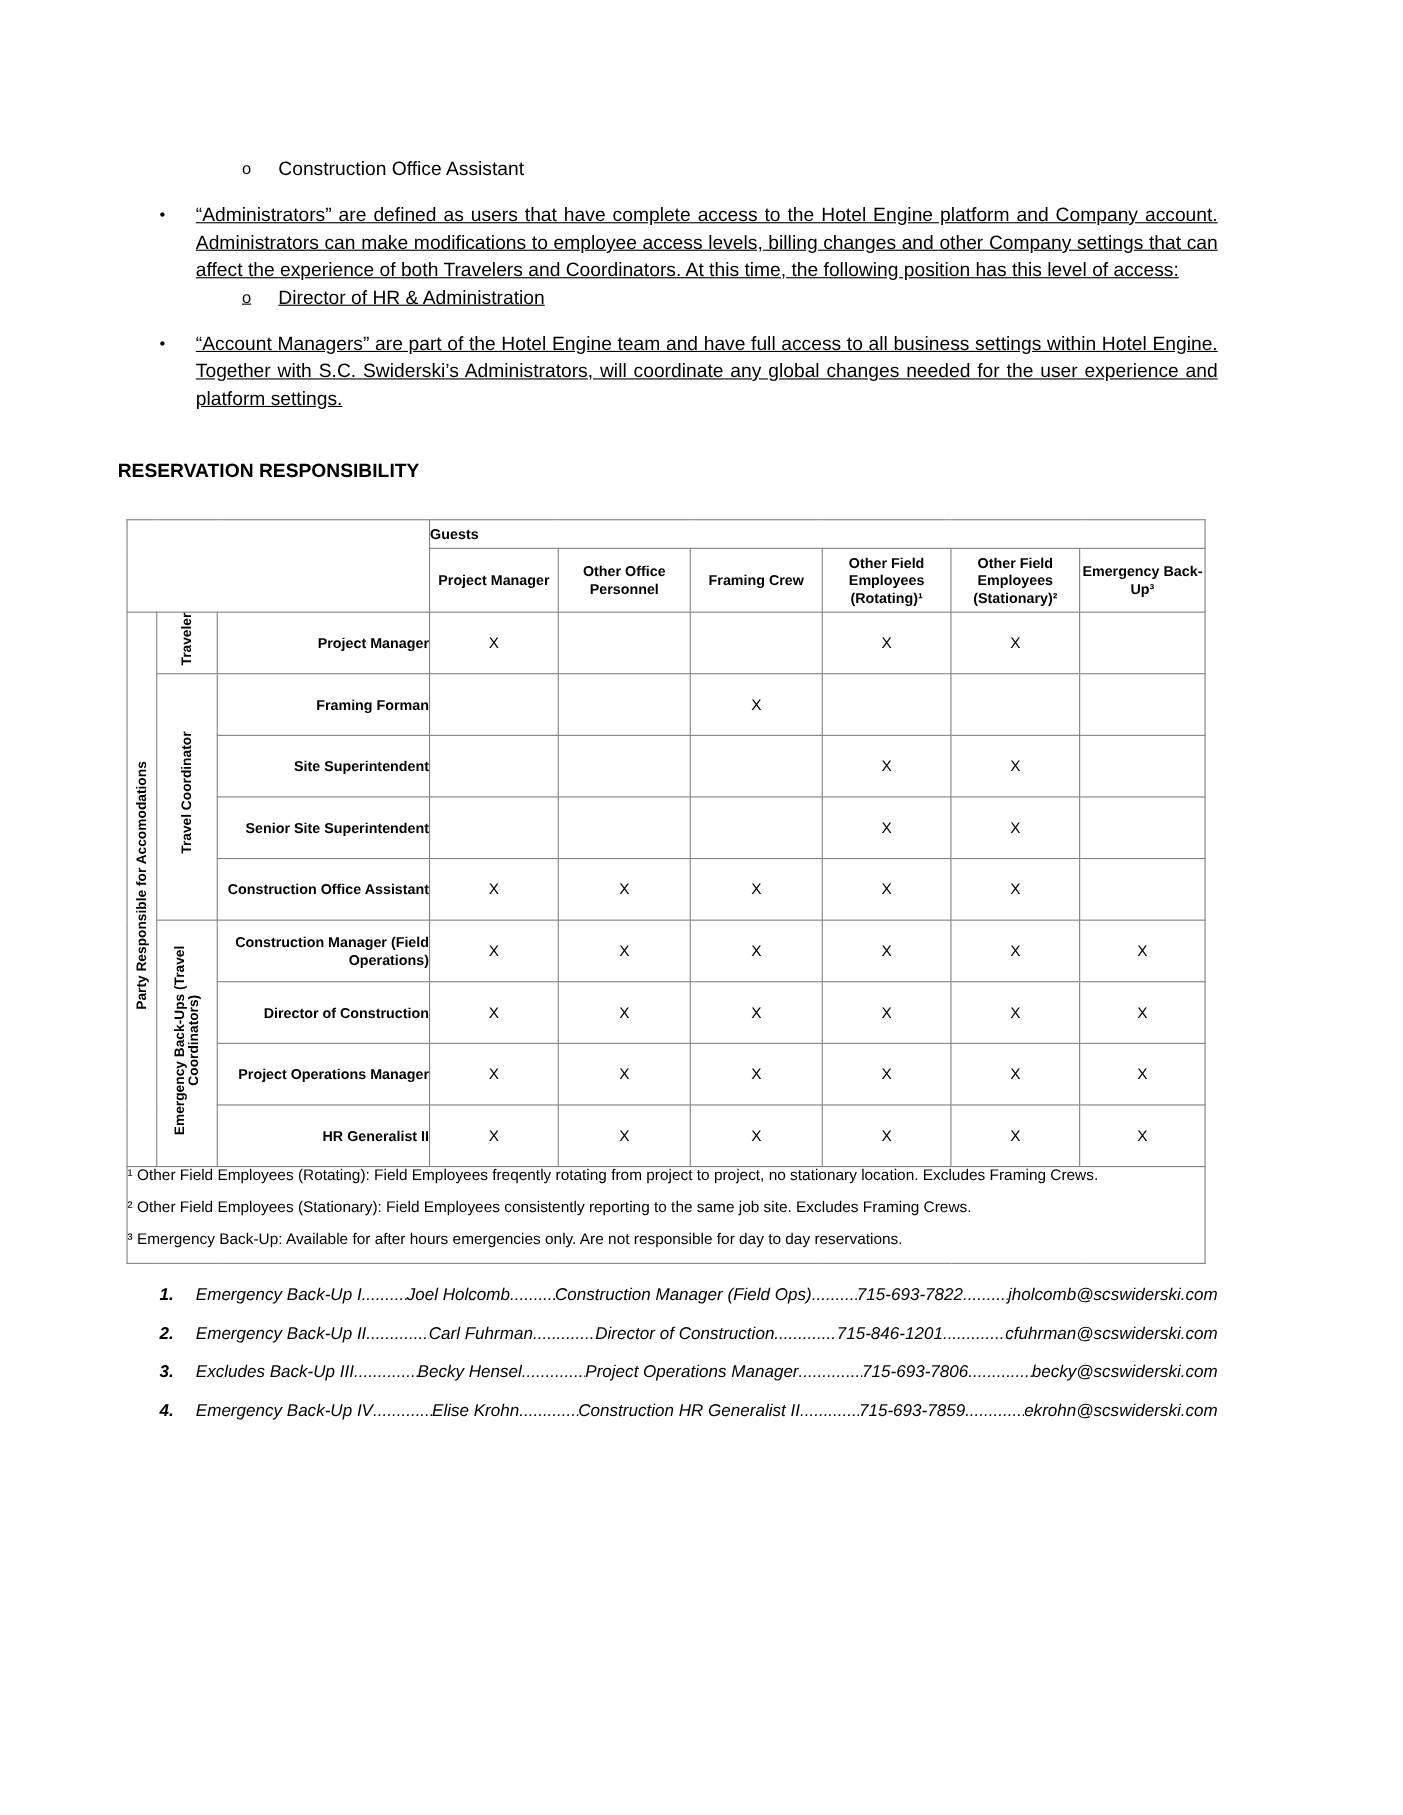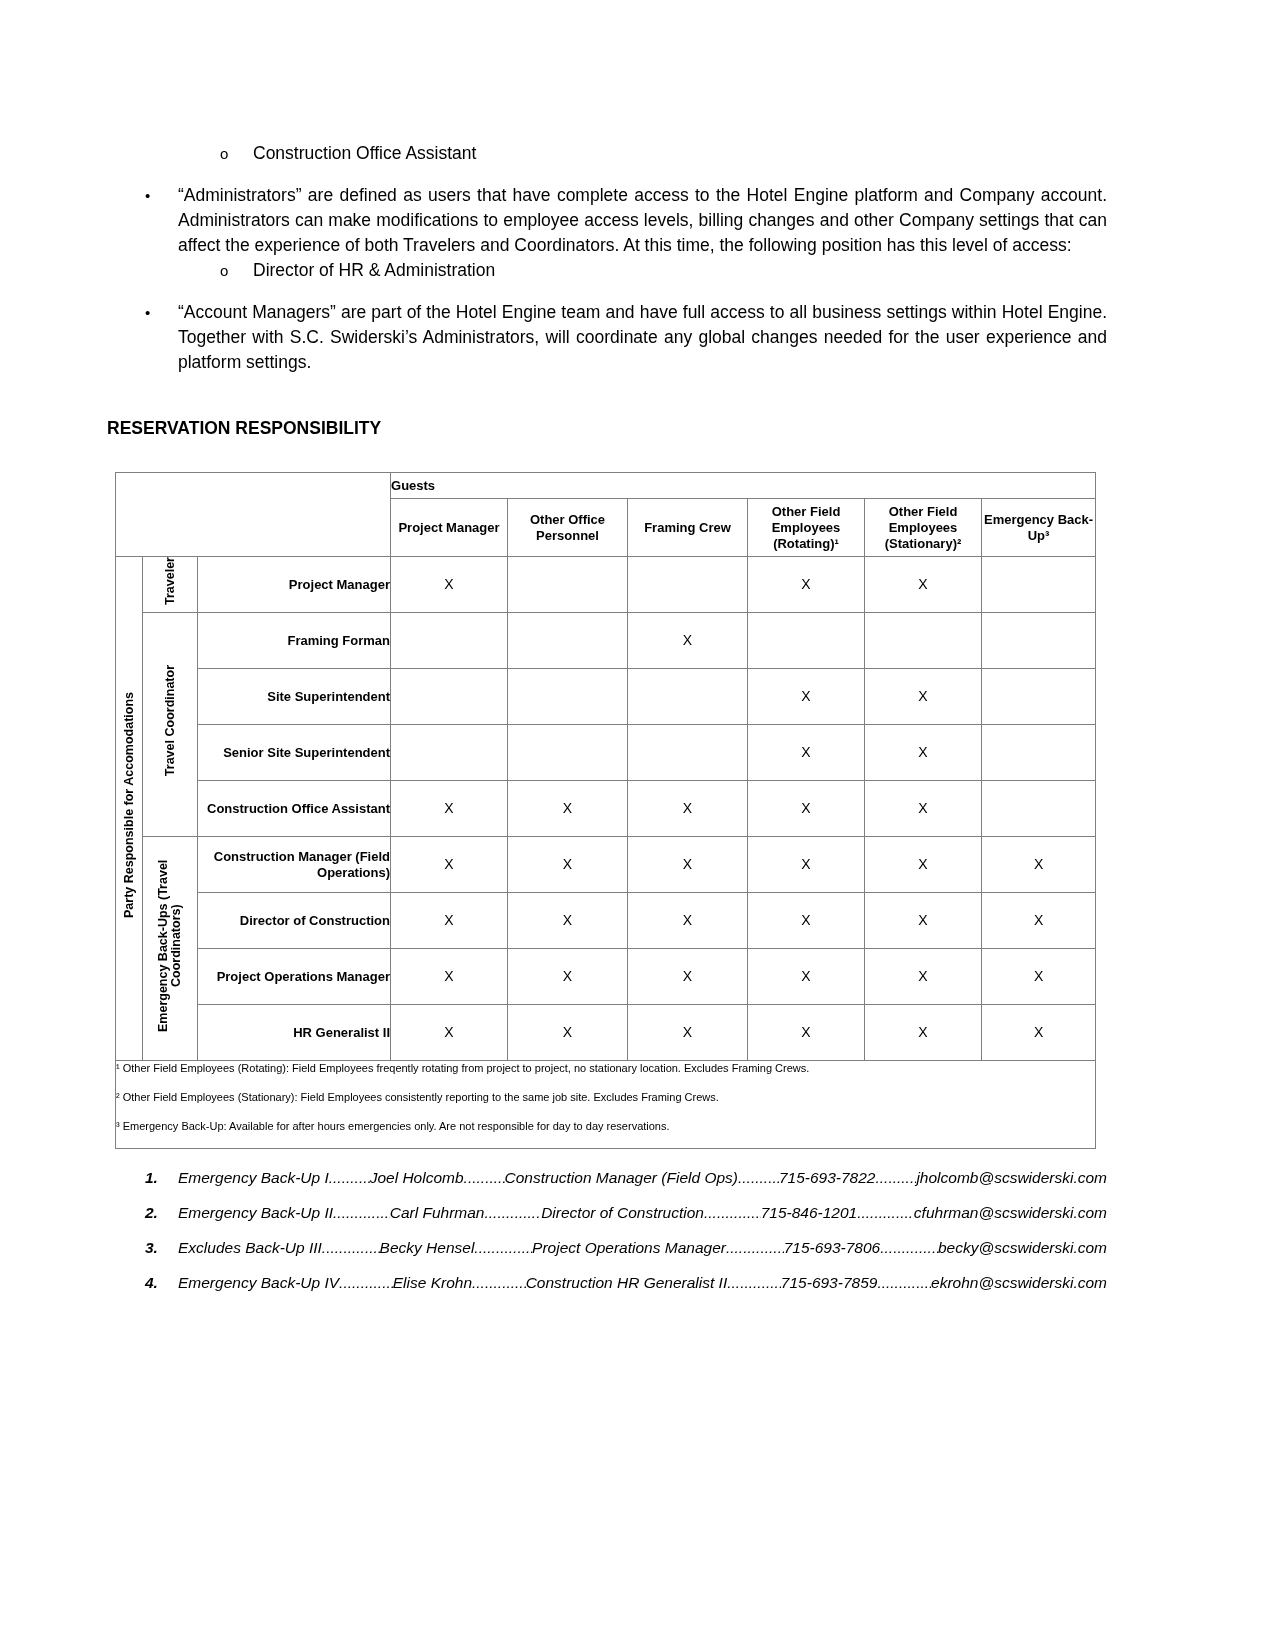--- a/index.html
+++ b/index.html
@@ -28,21 +28,21 @@
     margin-left: 113px;
     margin-top: 141px;
   }
   .bullet-item { display: flex; margin-top: 17px; }
   .bullet-marker {
     width: 33px;
     margin-left: 38px;
     flex: 0 0 33px;
     font-size: 15px;
   }
-  .bullet-body { flex: 1; }
+  .bullet-body { flex: 1; text-decoration: underline; }
   .bullet-text { text-align: justify; }
   .sub-bullet-inner { display: flex; margin-left: 42px; }
   .sub-marker { width: 33px; flex: 0 0 33px; font-size: 15px; }
 
   
   .section-heading { font-weight: bold; margin-top: 41px; }
   .section-intro { text-align: justify; }
 
   
   table.resp {
@@ -82,21 +82,21 @@
   td.rowlabel {
     height: 56px;
     font-size: 13px;
     font-weight: bold;
     text-align: right;
     padding-right: 6px;
     line-height: 16px;
   }
   td.mark { height: 56px; text-align: center; font-size: 14px; }
   td.fnotes { padding: 12px 10px 2px 8px; }
-  td.fnotes p { margin: 0 0 15px 0; font-size: 11px; line-height: 14px; }
+  td.fnotes p { margin: 0 0 15px 0; font-size: 14px; line-height: 14px; }
 
   
   .closing-paragraph { text-align: justify; margin-top: 16px; }
   .contact-list { margin-top: 16px; }
   .contact-row {
     display: flex;
     margin-left: 38px;
     width: 962px;
     margin-bottom: 10px;
     font-style: italic;

